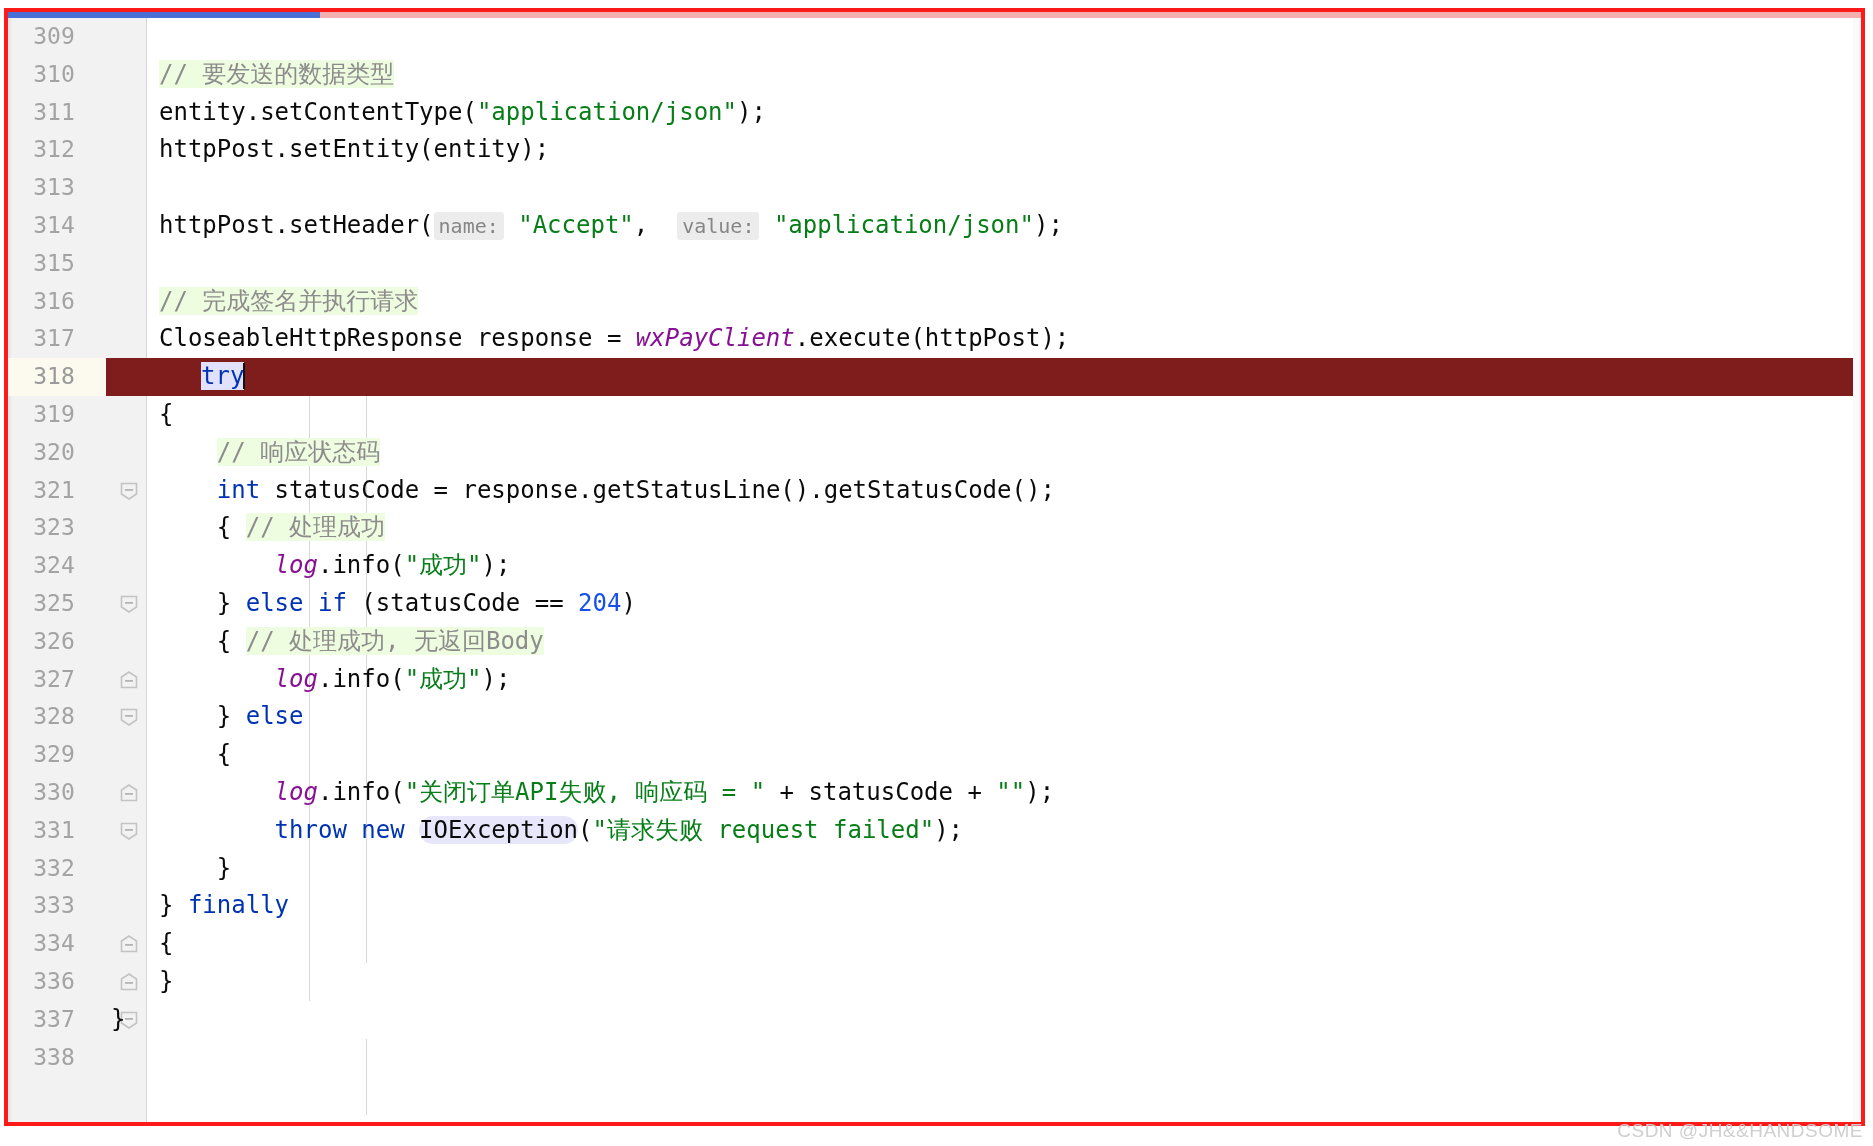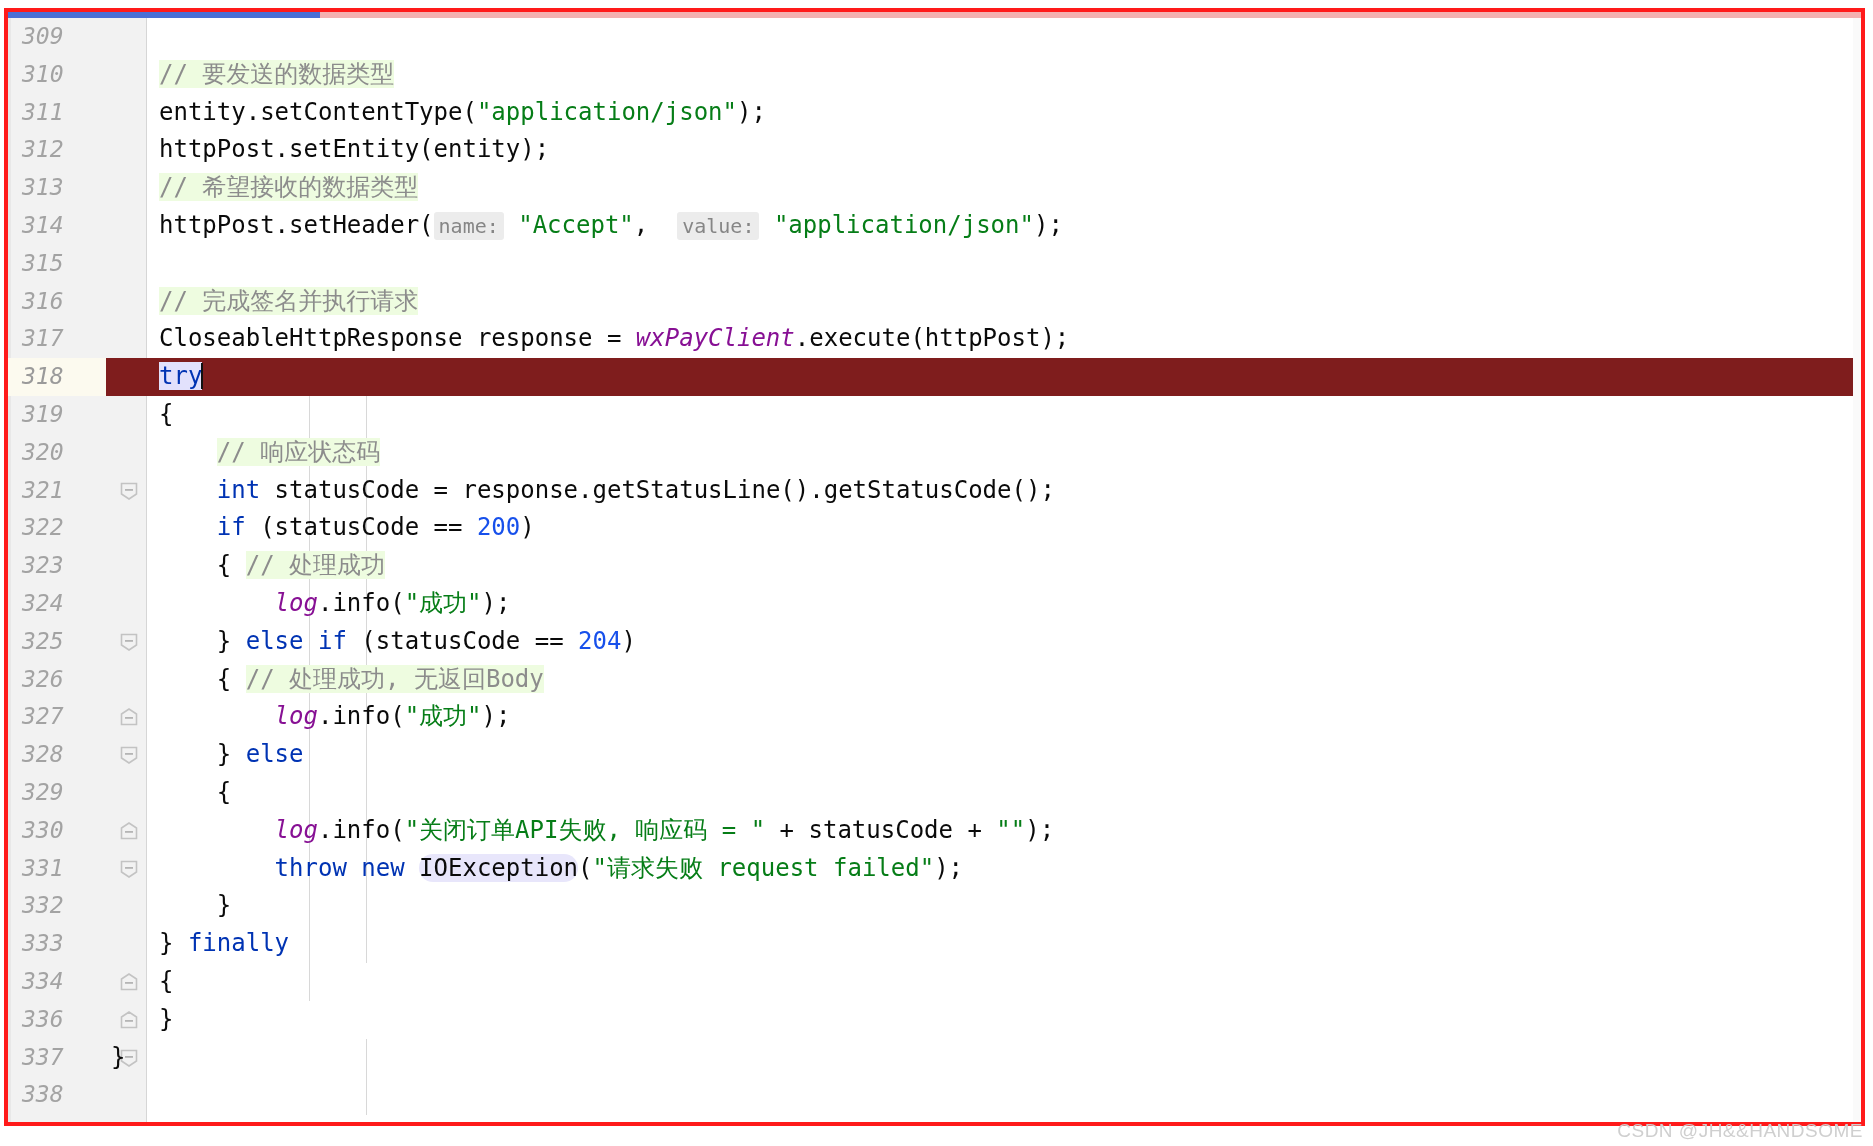--- a/index.html
+++ b/index.html
@@ -105,28 +105,27 @@
   }
   .line.current {
     background: #7f1d1d;
   }
   .line.current .lineno { color: #9a9a9a; }
 
   .lineno {
     position: absolute;
     left: 0; top: 0;
     width: 78px;
-    text-align: left;
+    text-align: center;
     padding-left: 14px;
     box-sizing: border-box;
     color: #a3a3a3;
     font-size: 23px;
     font-family: "DejaVu Sans Mono", "Liberation Mono", monospace;
     z-index: 7;
-    font-style: italic;
   }
   .line.current .lineno-bg {
     position: absolute;
     left: 0; top: 0;
     width: 98px; height: 37.8px;
     background: #fcfaef;
     z-index: 6;
   }
 
   .fold {
@@ -163,21 +162,21 @@
   }
 
   
   .kw       { color: #0033b3; }
   .num      { color: #1750eb; }
   .str      { color: #067d17; }
   .cmt      { color: #8c8c8c; background: #eefce0; }
   .field    { color: #871094; font-style: italic; }
   .hint     { color: #868686; background: #ececec; border-radius: 3px;
               padding: 2px 5px; font-size: 20px; }
-  .sel      { background: #e2e1fc; }
+  .sel      { background: #e2e1fc; margin-left: 42px; }
   .occ      { background: #e8e6fb; border-radius: 14px; }
 
   .caret {
     display: inline-block;
     width: 2px;
     height: 26px;
     background: #111111;
     vertical-align: -5px;
     margin-left: -1px;
   }
@@ -240,21 +239,20 @@
         <span class="code">entity.setContentType(<span class="str">"application/json"</span>);</span>
       </div>
 
       <div class="line">
         <span class="lineno">312</span>
         <span class="code">httpPost.setEntity(entity);</span>
       </div>
 
       <div class="line">
         <span class="lineno">313</span>
-        <span class="code"><span class="cmt">// 希望接收的数据类型</span></span>
       </div>
 
       <div class="line">
         <span class="lineno">314</span>
         <span class="code">httpPost.setHeader(<span class="hint">name:</span> <span class="str">"Accept"</span>,  <span class="hint">value:</span> <span class="str">"application/json"</span>);</span>
       </div>
 
       <div class="line">
         <span class="lineno">315</span>
         <span class="code"></span>
@@ -290,24 +288,20 @@
       <div class="line">
         <span class="lineno">320</span>
         <span class="code">    <span class="cmt">// 响应状态码</span></span>
       </div>
 
       <div class="line">
         <span class="lineno">321</span>
         <span class="code">    <span class="kw">int</span> statusCode = response.getStatusLine().getStatusCode();</span>
       </div>
 
-      <div class="line">
-        <span class="lineno">322</span>
-        <span class="code">    <span class="kw">if</span> (statusCode == <span class="num">200</span>)</span>
-      </div>
 
       <div class="line">
         <span class="lineno">323</span>
         <span class="fold">
           <svg width="18" height="18" viewBox="0 0 18 18">
               <path d="M1.5 1.5 H16.5 V12 L9 17 L1.5 12 Z" fill="#f2f2f2" stroke="#c3c3c3" stroke-width="1.6"></path>
               <rect x="5" y="7" width="8" height="1.8" fill="#b5b5b5"></rect>
             </svg>
         </span>
         <span class="code">    { <span class="cmt">// 处理成功</span></span>

